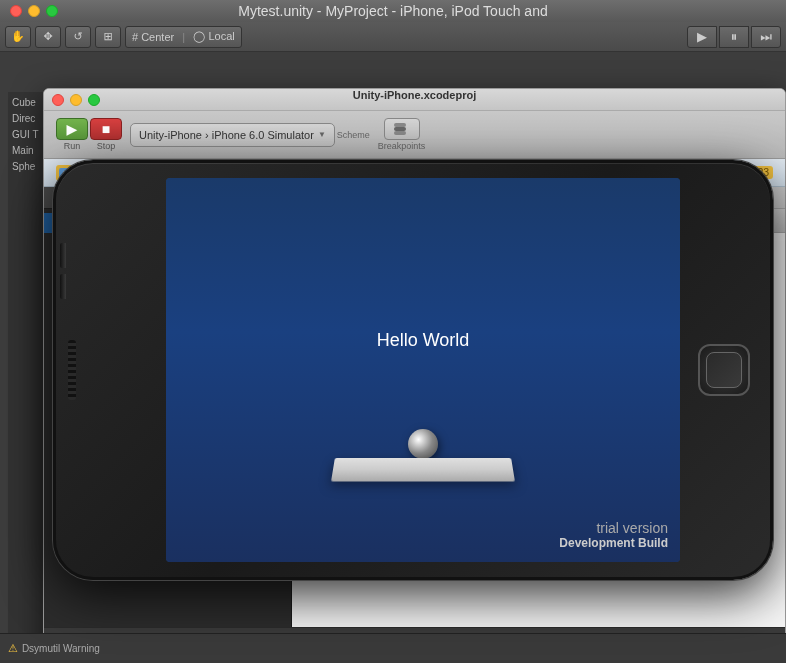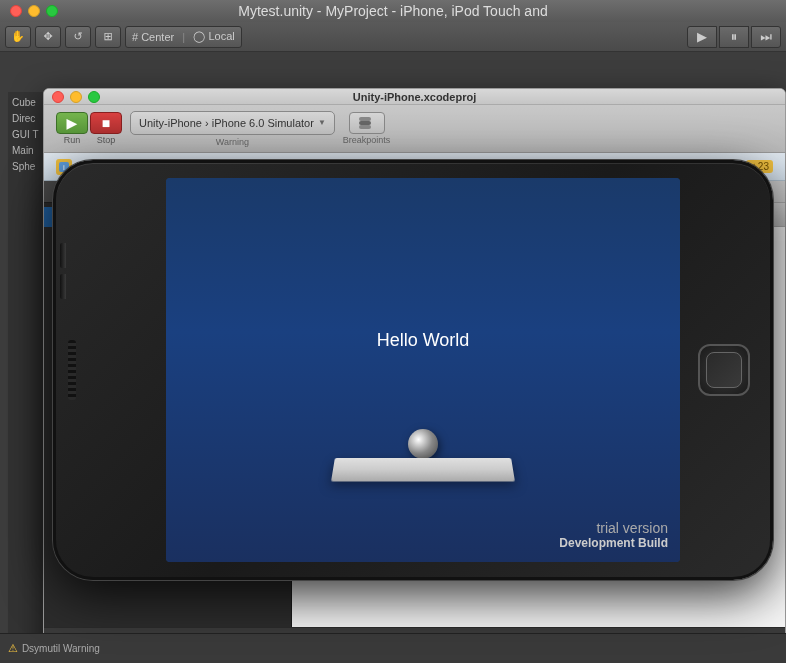--- a/index.html
+++ b/index.html
@@ -115,25 +115,24 @@
       height: 570px;
       background: #ececec;
       border: 1px solid #999;
       border-radius: 6px;
       box-shadow: 0 8px 30px rgba(0,0,0,0.6);
       overflow: hidden;
     }
 
     
     .xcode-titlebar {
-      height: 16px;
+      height: 22px;
       background: linear-gradient(to bottom, #d8d8d8, #c5c5c5);
       border-bottom: 1px solid #aaa;
       display: flex;
-      align-items: center;
       padding: 0 8px;
       position: relative;
     }
     .xcode-traffic {
       display: flex;
       gap: 6px;
       align-items: center;
     }
     .xtl-close { background: #ff5f57; border: 1px solid #e0443e; }
     .xtl-min { background: #febc2e; border: 1px solid #d4a02a; }
@@ -175,21 +174,21 @@
       background: linear-gradient(to bottom, #d84040, #b03030);
       border: 1px solid #882020;
       color: white;
     }
     .run-label, .stop-label {
       font-size: 9px;
       color: #555;
     }
     .xc-scheme-area {
       display: flex;
-      flex-direction: column;
+      flex-direction: row;
       align-items: center;
       gap: 2px;
     }
     .xc-scheme-selector {
       display: flex;
       align-items: center;
       height: 24px;
       background: linear-gradient(to bottom, #d5d5d5, #c0c0c0);
       border: 1px solid #888;
       border-radius: 5px;
@@ -606,21 +605,21 @@
         <div class="xc-stop-btn">■</div>
         <div class="stop-label">Stop</div>
       </div>
     </div>
 
     <div class="xc-scheme-area">
       <div class="xc-scheme-selector">
         <span>Unity-iPhone › iPhone 6.0 Simulator</span>
         <span class="scheme-arrow">▼</span>
       </div>
-      <div class="scheme-label">Warning</div>
+      <div class="scheme-label">Scheme</div>
     </div>
 
     <div style="display:flex;flex-direction:column;align-items:center;gap:1px">
       <div class="xc-bp-btn">
         <svg width="18" height="14" viewBox="0 0 18 14">
           <rect x="1" y="1" width="12" height="4" rx="2" fill="#888"></rect>
           <rect x="1" y="5" width="12" height="4" rx="2" fill="#666"></rect>
           <rect x="1" y="9" width="12" height="4" rx="2" fill="#888"></rect>
         </svg>
       </div>

